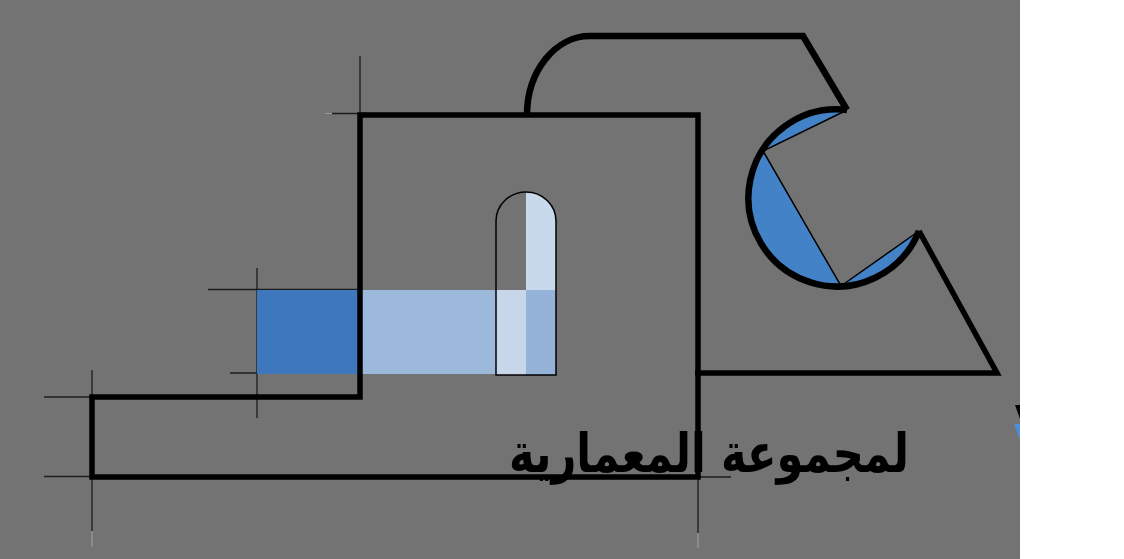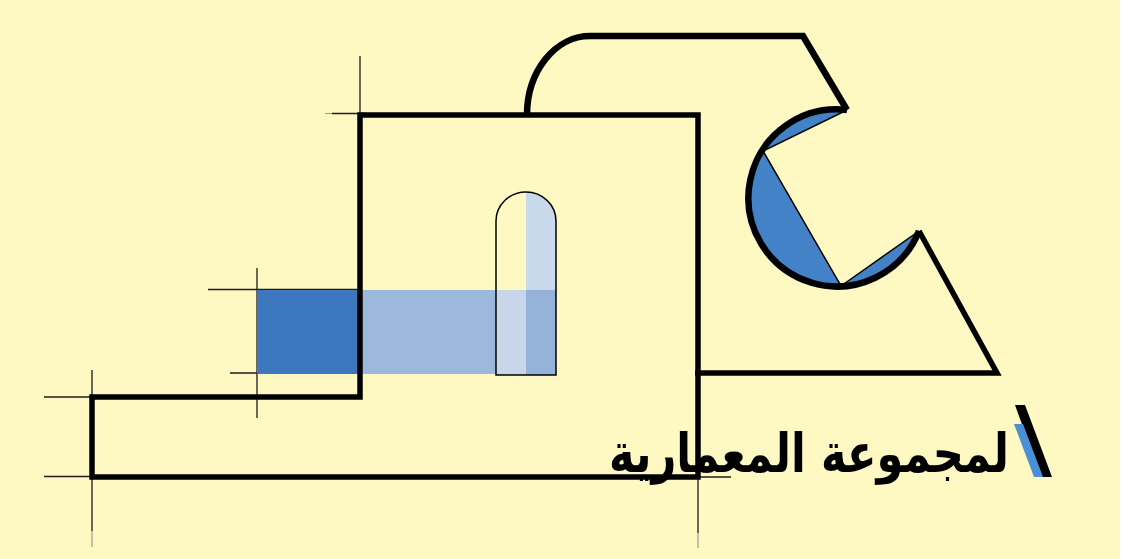--- a/index.html
+++ b/index.html
@@ -3,23 +3,23 @@
 <meta charset="utf-8">
 <style>
   html, body {
     margin: 0;
     padding: 0;
     background: #ffffff;
     font-family: "DejaVu Sans", sans-serif;
   }
   .canvas {
     position: relative;
-    width: 1120px;
+    width: 1020px;
     height: 559px;
-    background: #fef9c3;
+    background: #737373;
     overflow: hidden;
   }
   .logo-svg {
     position: absolute;
     left: 0;
     top: 0;
   }
   .wordmark {
     position: absolute;
     top: 427px;

